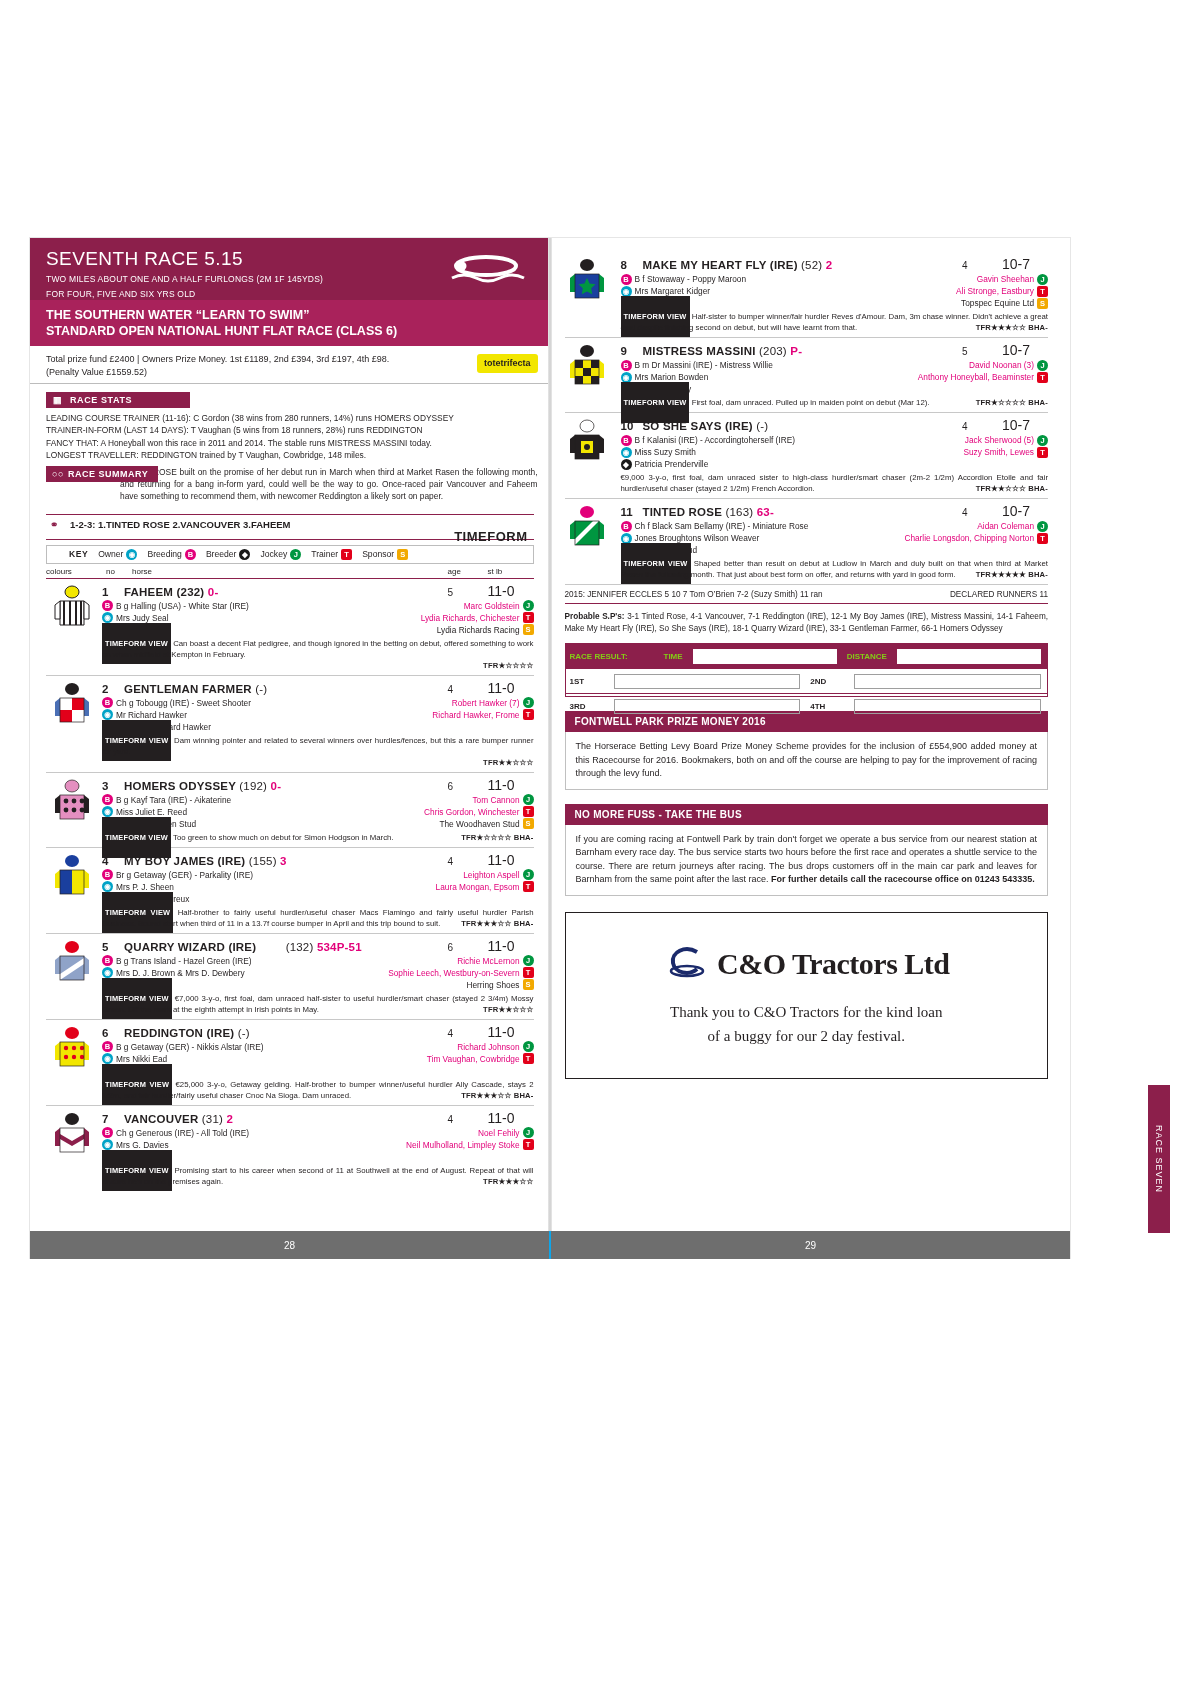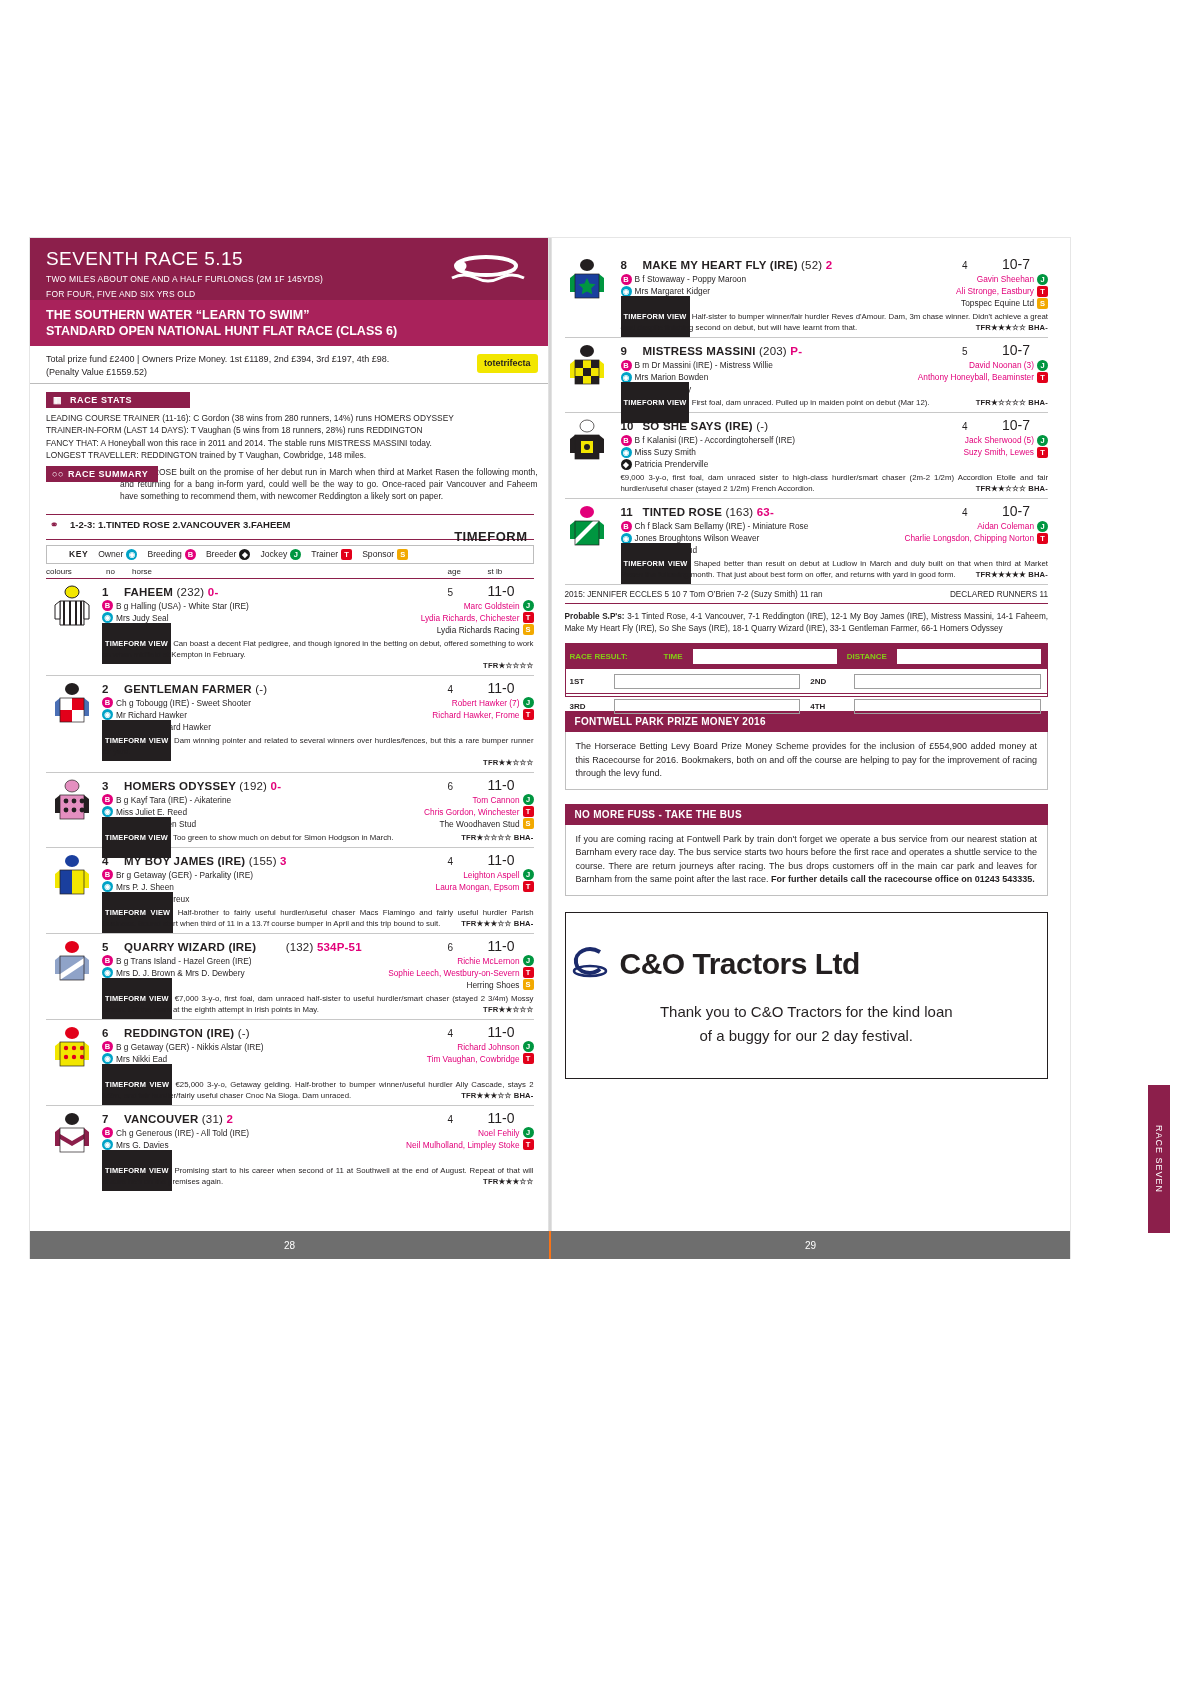--- a/index.html
+++ b/index.html
@@ -219,32 +219,33 @@
     padding:5px 10px;letter-spacing:.3px;margin-top:14px;
   }
   .sec-body{
     border:1px solid #c0c0c0;border-top:none;
     font-size:9px;line-height:13.5px;
     padding:8px 10px;
     text-align:justify;
   }
   .ad-box{
     margin-top:16px;border:1px solid #231f20;height:165px;
-    display:flex;flex-direction:column;justify-content:center;
+    display:flex;flex-direction:column;align-items:center;justify-content:center;
     text-align:center;
+    font-family:Liberation Serif, serif;
   }
   .ad-title{font-size:30px;font-weight:bold;letter-spacing:-.5px;display:flex;align-items:center;gap:8px;}
   .ad-sub{font-size:15px;line-height:22px;margin-top:16px;}
   
   .footer{
     position:absolute;left:30px;top:1231px;width:1040px;height:28px;
     display:flex;
   }
   .footer .f{flex:1;background:#6e6e6e;color:#fff;font-size:10px;display:flex;align-items:center;justify-content:center;}
-  .footer .f.sep{border-right:2px solid #f97316;}
+  .footer .f.sep{border-right:2px solid #0ea5e9;}
   .side-tab{
     position:absolute;right:30px;top:1085px;width:22px;height:148px;
     background:#8c1f4b;color:#fff;
     display:flex;align-items:center;justify-content:center;
   }
   .side-tab span{
     transform:rotate(90deg);white-space:nowrap;font-size:9px;letter-spacing:1px;
   }
   .spine{
     position:absolute;left:548px;top:238px;width:4px;height:1020px;
@@ -345,21 +346,21 @@
     <div class="runner">
       <svg class="silk" viewBox="0 0 40 46">
         <ellipse cx="20" cy="7" rx="7" ry="6" fill="#f2e600" stroke="#231f20" stroke-width="1"></ellipse>
         <path d="M8 16 h24 v24 h-24 z" fill="#ffffff" stroke="#231f20" stroke-width="1"></path>
         <path d="M12 16 v24 M18 16 v24 M24 16 v24 M29 16 v24" stroke="#231f20" stroke-width="2"></path>
         <path d="M8 16 l-5 4 v14 h5 z M32 16 l5 4 v14 h-5 z" fill="#ffffff" stroke="#231f20" stroke-width="1"></path>
       </svg>
       <div class="r-main">
         <div class="r-line1">
           <span class="r-no">1</span>
-          <span class="r-name"><span>FAHEEM</span> <span style="font-weight:normal;">(232)</span> <span class="pink">0-</span></span>
+          <span class="r-name"><span>FAHEEM</span> <span style="font-weight:bold;">(232)</span> <span class="pink">0-</span></span>
           <span class="r-age">5</span>
           <span class="r-wt">11-0</span>
         </div>
         <div class="r-det">
           <div class="row">
               <span class="lbl">
                 <span class="chip c-breeding">B</span>
                 <span>B g Halling (USA) - White Star (IRE)</span>
               </span>
               <span class="rgt pink">

